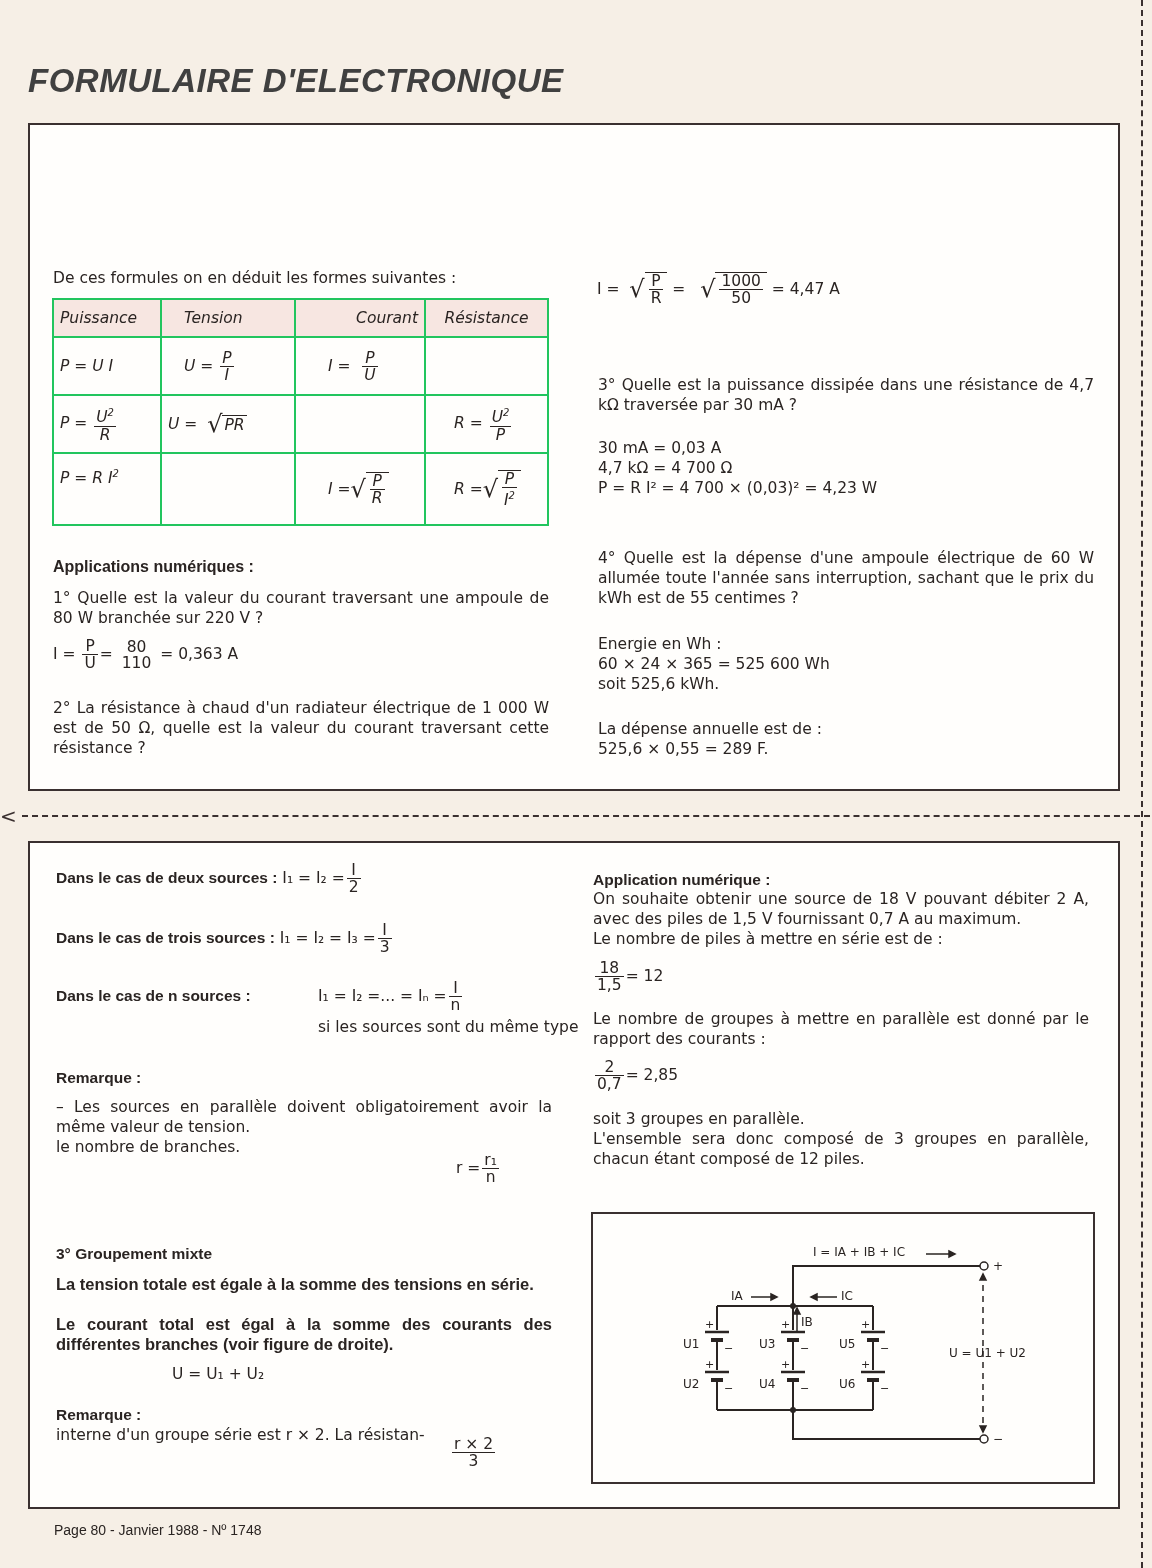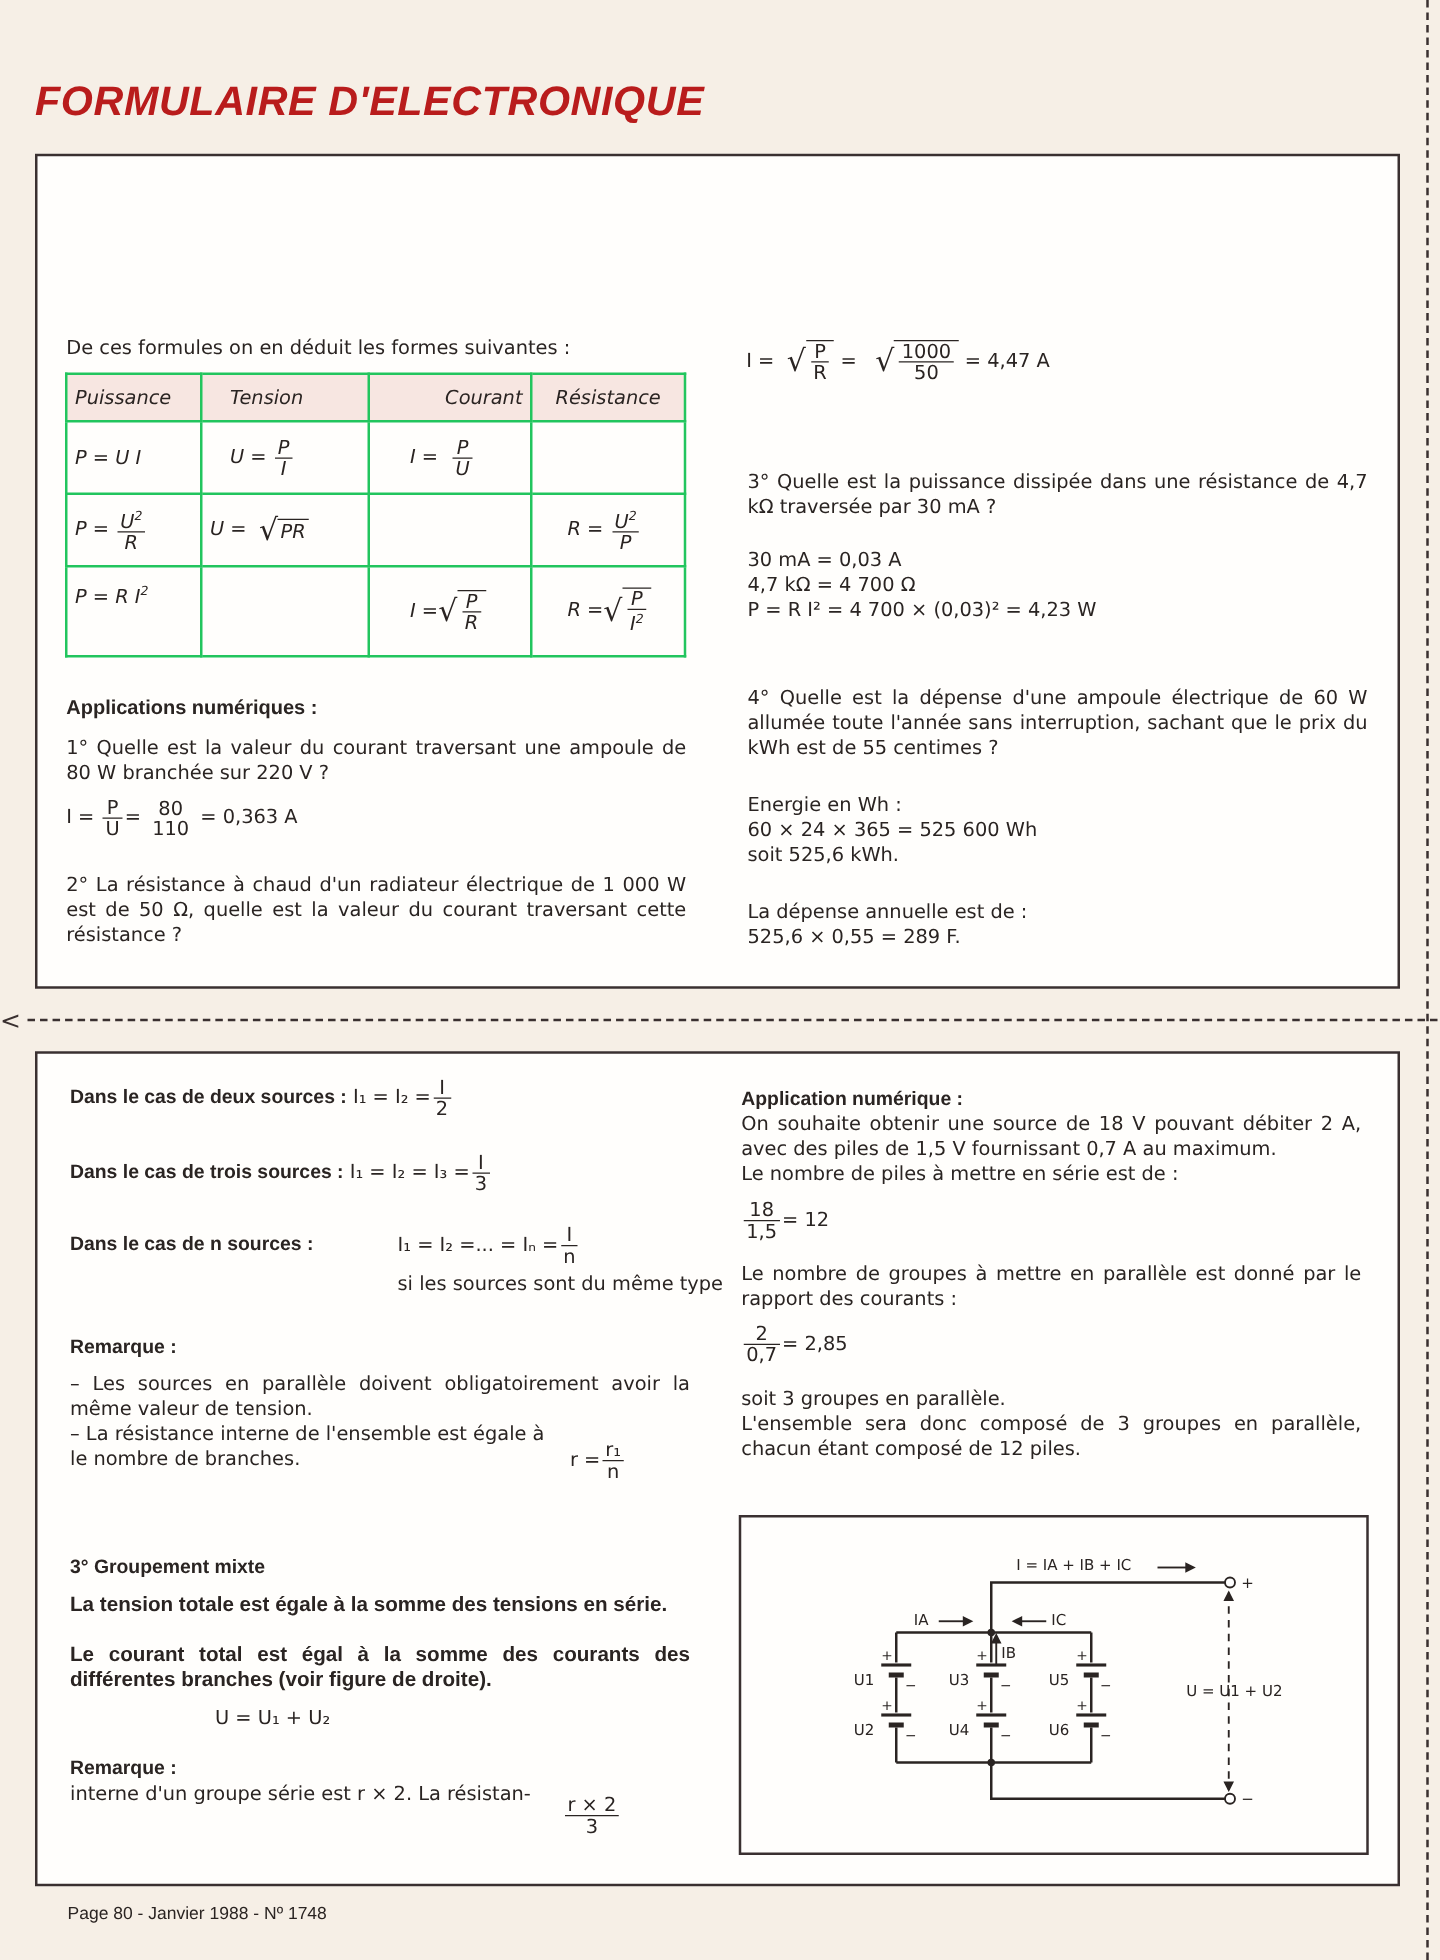--- a/index.html
+++ b/index.html
@@ -5,21 +5,21 @@
   html, body { margin:0; padding:0; }
   body {
     width:1152px; height:1568px; position:relative; overflow:hidden;
     background:#f6efe6;
     font-family:"DejaVu Sans", sans-serif;
     color:#2a2422;
   }
   .abs { position:absolute; }
   .title {
     left:28px; top:62px; font-family:"Liberation Sans", sans-serif;
-    font-weight:bold; font-style:italic; font-size:33px; color:#b91c1c; letter-spacing:0.5px;
+    font-weight:bold; font-style:italic; font-size:33px; color:#404040; letter-spacing:0.5px;
   }
   .panel { background:#fffefc; border:2px solid #3a3030; position:absolute; }
   .t { font-size:15.5px; line-height:20px; }
   .b { font-weight:bold; }
   .just { text-align:justify; }
   .cut-v { position:absolute; left:1141px; width:0; border-left:2px dashed #3a3030; }
   .cut-h { position:absolute; left:22px; top:815px; width:1128px; height:0; border-top:2px dashed #3a3030; }
   table.f { border-collapse:collapse; position:absolute; left:52px; top:298px; width:497px; }
   table.f td { border:2px solid #22c55e; font-size:15.5px; height:56px; padding:0 6px; vertical-align:middle;font-style:italic; }
   table.f tr.h td { height:36px; background:#f7e6e1; }
@@ -120,21 +120,20 @@
 </div>
 <div class="abs t b" style="left:56px; top:986px; font-family:'Liberation Sans', sans-serif;">Dans le cas de n sources :</div>
 <div class="abs t" style="left:318px; top:980px;">
   <span>I₁ = I₂ =... = Iₙ =</span><span class="frac"><span class="n">I</span><span class="d">n</span></span>
 </div>
 <div class="abs t" style="left:318px; top:1017px;">si les sources sont du même type</div>
 
 <div class="abs t b" style="left:56px; top:1068px; font-family:'Liberation Sans', sans-serif;">Remarque :</div>
 <div class="abs t just" style="left:56px; top:1097px; width:496px;">– Les sources en parallèle doivent obligatoirement avoir la même valeur de tension.</div>
 <div class="abs t" style="left:56px; top:1137px;">
-  <div>– La résistance interne de l'ensemble est égale à</div>
   <div>le nombre de branches.</div>
 </div>
 <div class="abs t" style="left:456px; top:1152px;">
   <span>r =</span><span class="frac"><span class="n">r₁</span><span class="d">n</span></span>
 </div>
 
 <div class="abs t b" style="left:56px; top:1244px; font-family:'Liberation Sans', sans-serif;">3° Groupement mixte</div>
 <div class="abs t b just" style="left:56px; top:1274px; width:496px; font-family:'Liberation Sans', sans-serif; font-size:16.5px;">La tension totale est égale à la somme des tensions en série.</div>
 <div class="abs t b just" style="left:56px; top:1314px; width:496px; font-family:'Liberation Sans', sans-serif; font-size:16.5px;">Le courant total est égal à la somme des courants des différentes branches (voir figure de droite).</div>
 <div class="abs t" style="left:172px; top:1364px;">U = U₁ + U₂</div>

